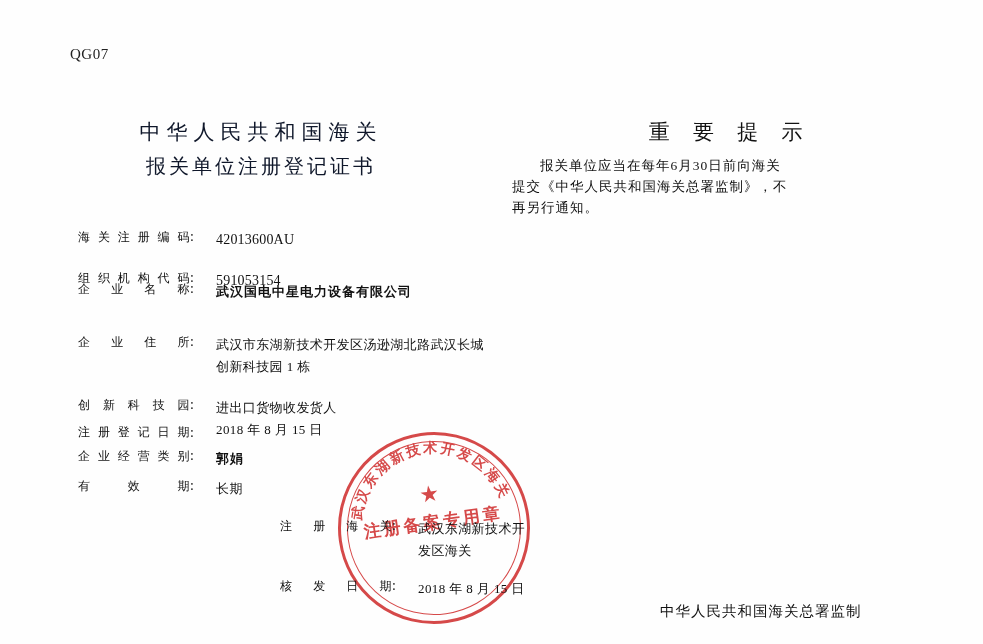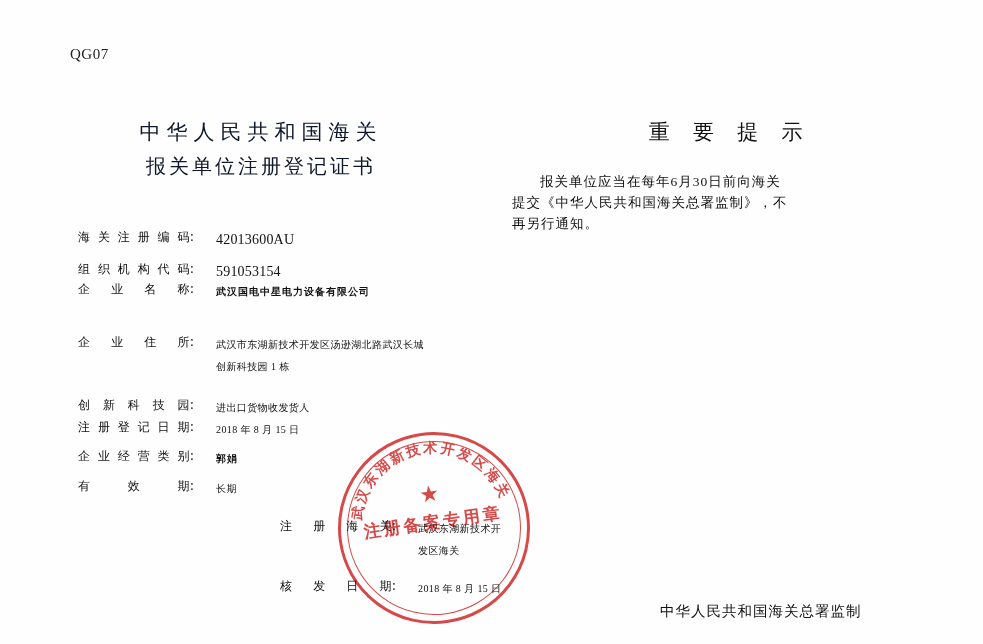--- a/index.html
+++ b/index.html
@@ -65,21 +65,20 @@
   .notice-body {
     position: absolute;
     left: 512px;
     top: 155px;
     width: 370px;
     font-size: 13.5px;
     line-height: 21px;
     letter-spacing: 1px;
     color: #111;
     text-align: justify;
-    margin-top: 16px;
   }
   .notice-body .indent { display: inline-block; width: 28px; }
 
   
   .field {
     position: absolute;
     display: flex;
     align-items: flex-start;
   }
   .field .lbl {
@@ -90,21 +89,21 @@
     text-align-last: justify;
     white-space: nowrap;
     letter-spacing: 0.5px;
   }
   .field .colon {
     width: 10px;
     font-size: 14px;
     color: #111;
   }
   .field .val {
-    font-size: 10px;
+    font-size: 13px;
     color: #111;
     margin-left: 16px;
     line-height: 22px;
     letter-spacing: 0.4px;
     white-space: pre-line;
   }
   .val.num {
     font-family: "Liberation Serif", serif;
     font-size: 14px;
     letter-spacing: 0.2px;
@@ -235,21 +234,21 @@
     <span>再另行通知。</span>
   </div>
 
 
   <div class="field" style="left:78px; top:229px;">
     <span class="lbl">海关注册编码</span>
     <span class="colon">:</span>
     <span class="val num">42013600AU</span>
   </div>
 
-  <div class="field" style="left:78px; top:261px;justify-content:flex-end;">
+  <div class="field" style="left:78px; top:270px;justify-content:flex-end;">
     <span class="lbl">组织机构代码</span>
     <span class="colon">:</span>
     <span class="val num">591053154</span>
   </div>
 
   <div class="field" style="left:78px; top:281px;">
     <span class="lbl">企业名称</span>
     <span class="colon">:</span>
     <span class="val bold">武汉国电中星电力设备有限公司</span>
   </div>
@@ -260,21 +259,21 @@
     <span class="val">武汉市东湖新技术开发区汤逊湖北路武汉长城
 创新科技园 1 栋</span>
   </div>
 
   <div class="field" style="left:78px; top:397px;">
     <span class="lbl">创新科技园</span>
     <span class="colon">:</span>
     <span class="val">进出口货物收发货人</span>
   </div>
 
-  <div class="field" style="left:78px; top:419px;">
+  <div class="field" style="left:78px; top:419px;align-items:flex-end;">
     <span class="lbl">注册登记日期</span>
     <span class="colon">:</span>
     <span class="val">2018 年 8 月 15 日</span>
   </div>
 
   <div class="field" style="left:78px; top:448px;">
     <span class="lbl">企业经营类别</span>
     <span class="colon">:</span>
     <span class="val bold">郭娟</span>
   </div>

